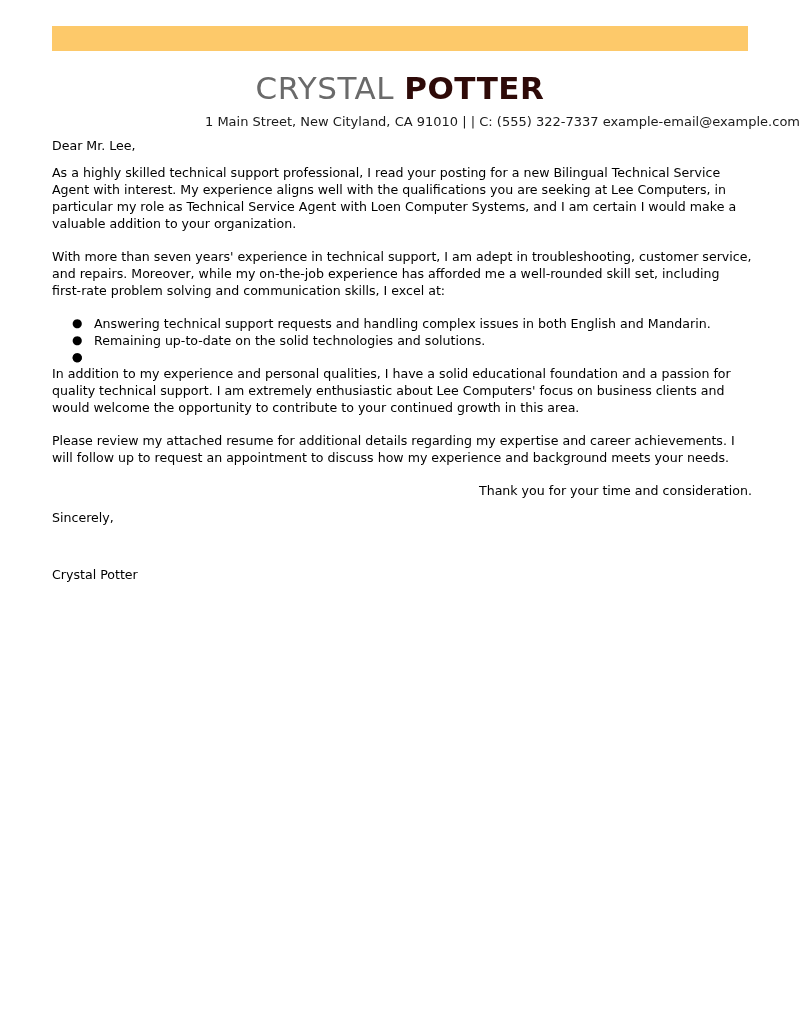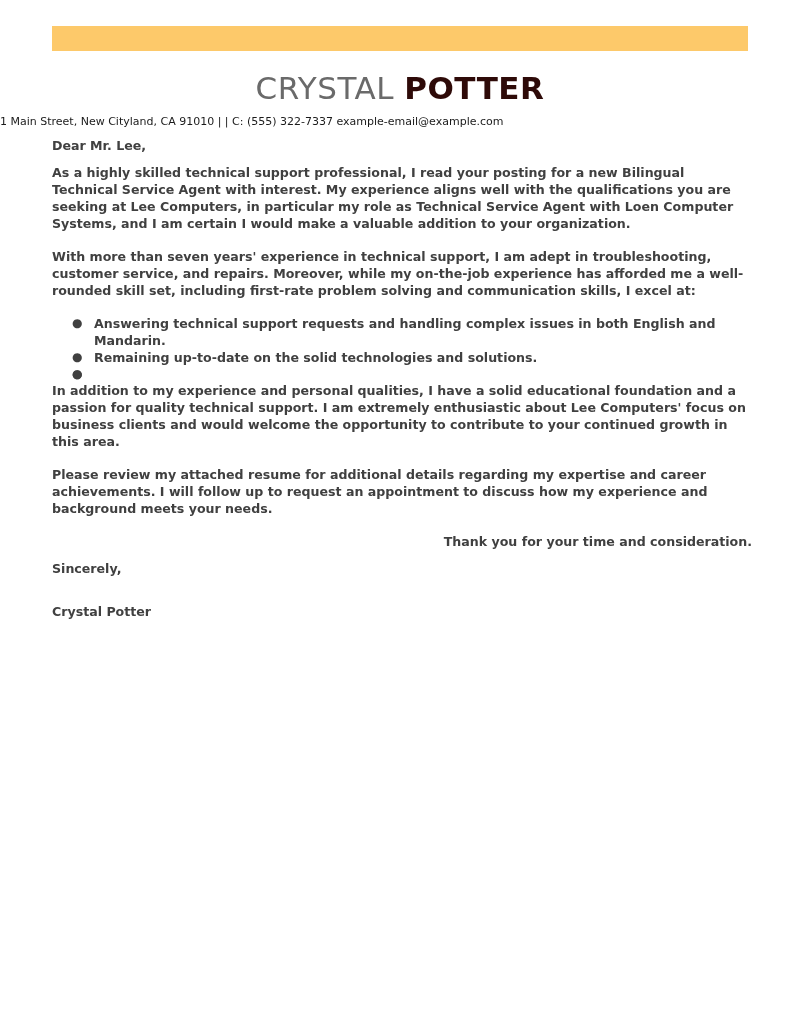--- a/index.html
+++ b/index.html
@@ -12,36 +12,36 @@
       background: #fdc96a;
     }
     .name {
       position: absolute; left: 0; top: 68px; width: 800px; text-align: center;
       font-family: "DejaVu Sans", sans-serif; font-size: 31px; letter-spacing: 0.5px;
       line-height: 40px;
     }
     .name .first { color: #6a6a6a; }
     .name .last { color: #2e0a08; font-weight: bold; }
     .contact {
-      position: absolute; left: 0; top: 114px; width: 800px; text-align: left;
-      font-size: 11px; line-height: 16px; color: #1a1a1a;
+      position: absolute; left: 0; top: 114px; width: 800px; text-align: right;
+      font-size: 13px; line-height: 16px; color: #1a1a1a;
     }
     .body {
       position: absolute; left: 52px; top: 137px; width: 700px;
-      font-size: 12.6px; line-height: 17px; color: #404040; font-weight: bold;
+      font-size: 12.6px; line-height: 17px; color: #000000;
     }
     .body p { margin: 0 0 16px 0; }
     .body p.greeting { margin-bottom: 10px; }
     .body ul { margin: 0 0 16px 0; padding-left: 42px; list-style: none; }
     .body li { position: relative; }
     .body li .bullet {
       position: absolute; left: -22px; top: 0; font-size: 12px;
     }
     .body p.thanks { margin-bottom: 10px; text-align: right; }
-    .body p.closing { margin-bottom: 26px; }
+    .body p.closing { margin-bottom: 40px; }
   </style>
 </head>
 <body>
 
 <div class="banner"></div>
 
 <div class="name">
   <span class="first">CRYSTAL</span>
   <span class="last">POTTER</span>
 </div>

